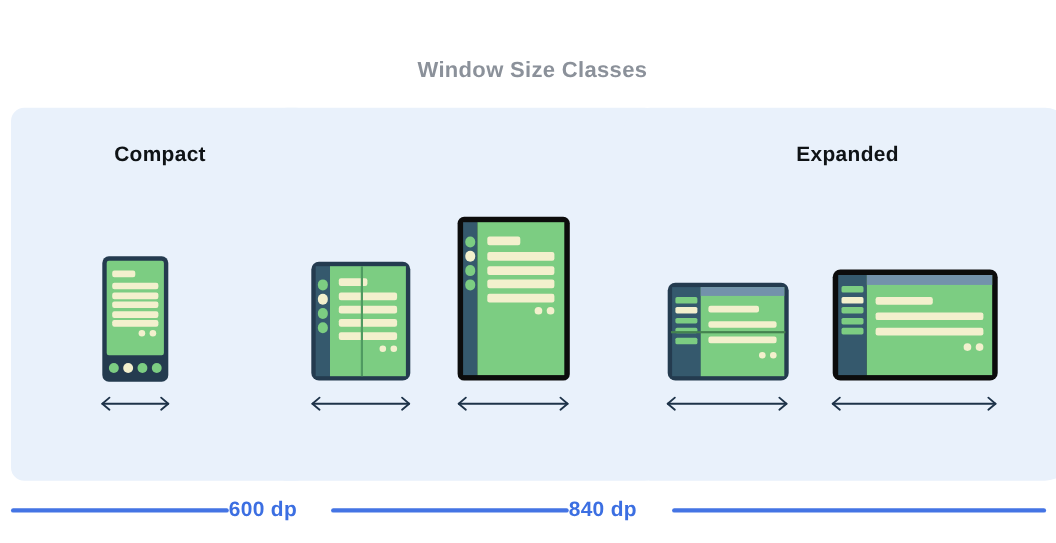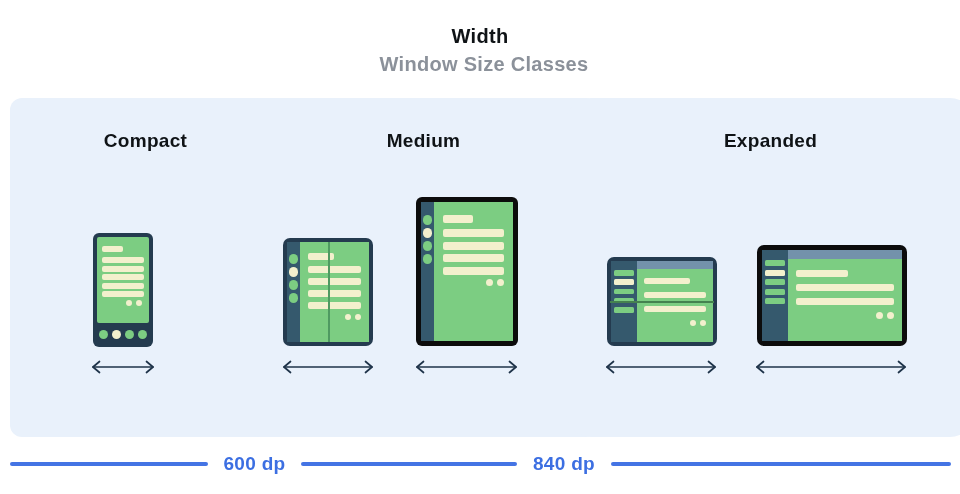--- a/index.html
+++ b/index.html
@@ -105,32 +105,31 @@
   
   .warrow{position:absolute;top:262px;height:14px;}
   .warrow svg{display:block;}
 
   
   .ruler-seg{position:absolute;top:462px;height:4px;border-radius:2px;background:#4474e4;}
   #seg1{left:10px;width:198px;}
   #seg2{left:301px;width:216px;}
   #seg3{left:611px;width:340px;}
   .ruler-label{
-    position:absolute;top:453px;text-align:center;
+    position:absolute;top:453px;
     font-size:19px;font-weight:700;color:#3c6fe2;letter-spacing:.3px;
   }
   #label-600{left:208px;width:93px;}
   #label-840{left:517px;width:94px;}
 </style>
 </head>
 <body>
 
 <div class="stage">
 
-  <div class="title">Width</div>
   <div class="subtitle">Window Size Classes</div>
 
   <section class="panel" id="panel-compact">
     <div class="panel-title">Compact</div>
 
     <div class="phone">
       <div class="phone-screen">
         <div class="bar heading"></div>
         <div class="bar"></div>
         <div class="bar"></div>
@@ -153,21 +152,20 @@
     <div class="warrow" style="left:80px">
       <svg width="66" height="14" viewBox="0 0 66 14" fill="none" stroke="#1e3349" stroke-width="1.7" stroke-linecap="round" stroke-linejoin="round">
         <line x1="3" y1="7" x2="63" y2="7"></line>
         <polyline points="9.5,1.5 3,7 9.5,12.5"></polyline>
         <polyline points="56.5,1.5 63,7 56.5,12.5"></polyline>
       </svg>
     </div>
   </section>
 
   <section class="panel" id="panel-medium">
-    <div class="panel-title">Medium</div>
 
     <div class="foldable">
       <div class="rail">
         <span class="raildot g"></span>
         <span class="raildot c"></span>
         <span class="raildot g"></span>
         <span class="raildot g"></span>
       </div>
       <div class="fold-content">
         <div class="bar heading"></div>

